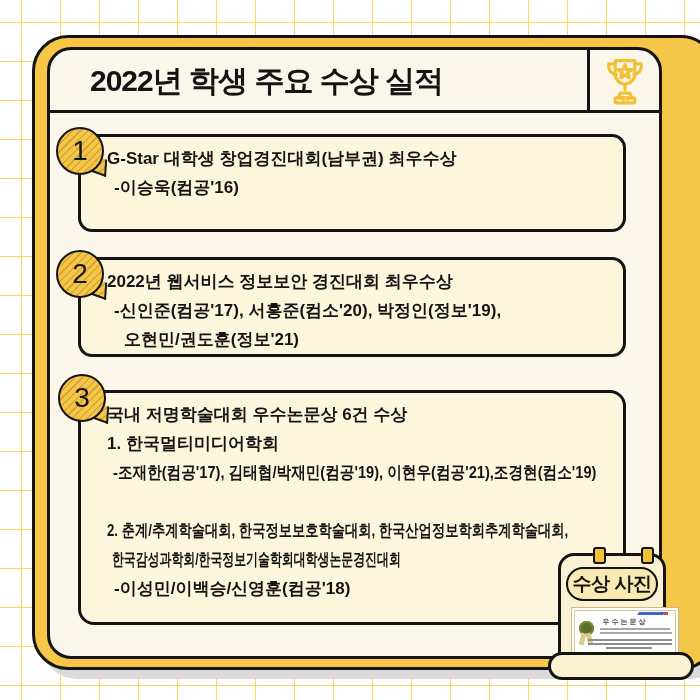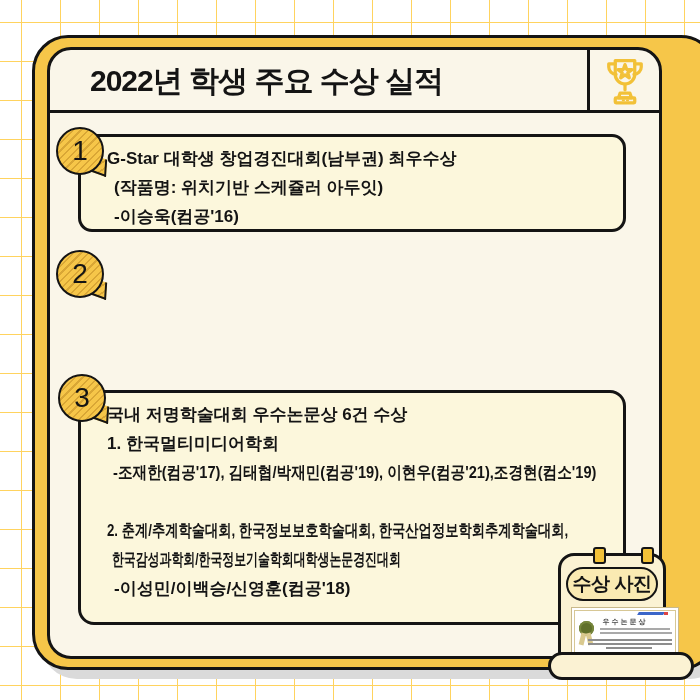--- a/index.html
+++ b/index.html
@@ -135,24 +135,28 @@
           <path d="M32 37v7"></path>
           <path d="M26 48h12l2 6H24z"></path>
           <rect x="20" y="54" width="24" height="6" rx="1"></rect>
           <path d="M29 57h2 M34 57h2" stroke-width="2"></path>
         </svg>
       </div>
     </div>
 
     <div class="card card1">
       <div class="ln">G-Star 대학생 창업경진대회(남부권) 최우수상</div>
-      <div class="ln ind1">(작품명: 위치기반 스케쥴러 아두잇)</div>
       <div class="ln ind1">-이승욱(컴공'16)</div>
     </div>
 
+    <div class="card card2">
+      <div class="ln">2022년 웹서비스 정보보안 경진대회 최우수상</div>
+      <div class="ln ind1">-신인준(컴공'17), 서홍준(컴소'20), 박정인(정보'19),</div>
+      <div class="ln ind2">오현민/권도훈(정보'21)</div>
+    </div>
 
     <div class="card card3">
       <div class="ln">국내 저명학술대회 우수논문상 6건 수상</div>
       <div class="ln">1. 한국멀티미디어학회</div>
       <div class="ln ind1 cx86">-조재한(컴공'17), 김태협/박재민(컴공'19), 이현우(컴공'21),조경현(컴소'19)</div>
       <div class="ln cx78 gap-top">2. 춘계/추계학술대회, 한국정보보호학술대회, 한국산업정보학회추계학술대회,</div>
       <div class="ln ind1 cx70">한국감성과학회/한국정보기술학회대학생논문경진대회</div>
       <div class="ln ind1">-이성민/이백승/신영훈(컴공'18)</div>
     </div>
 

